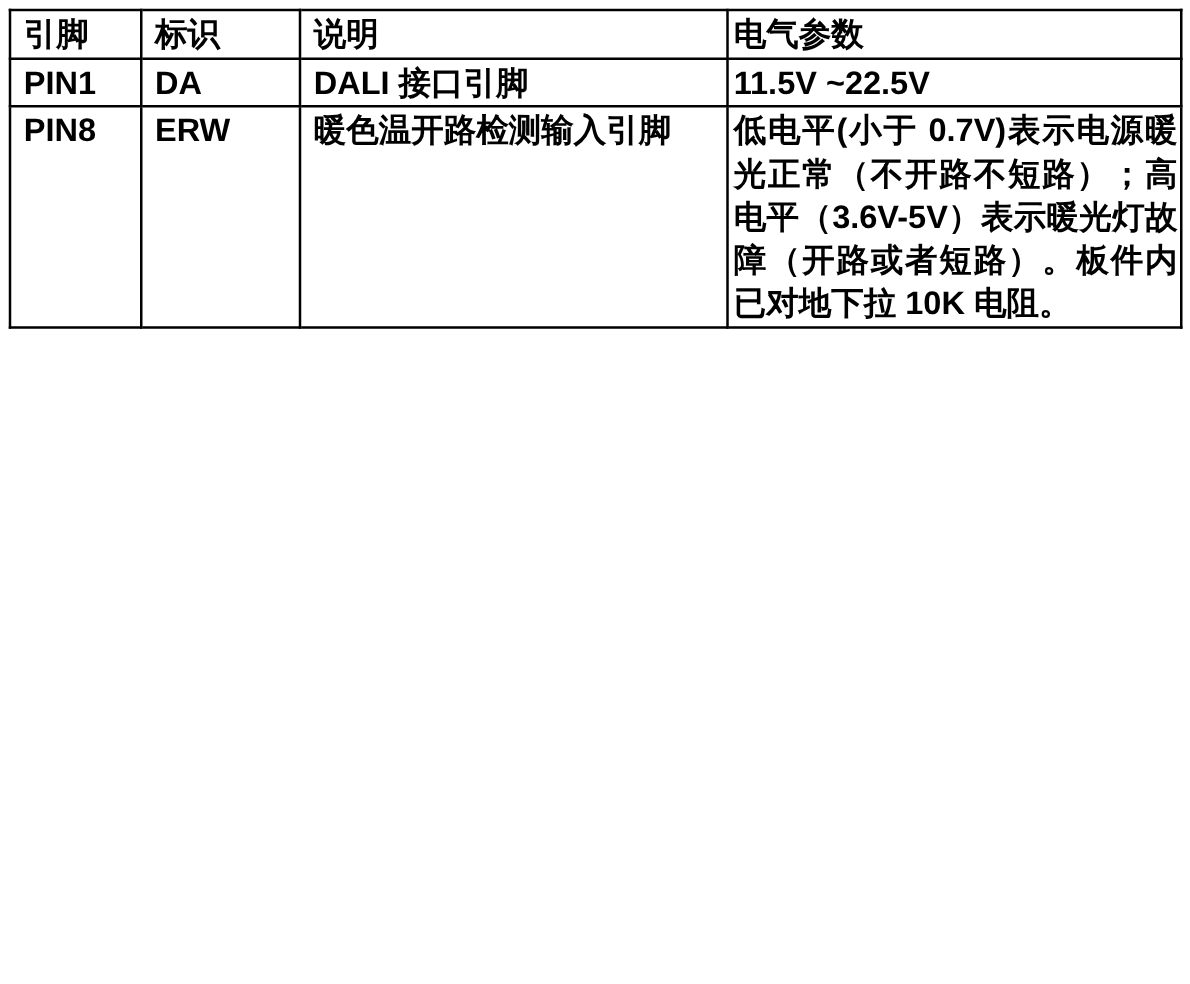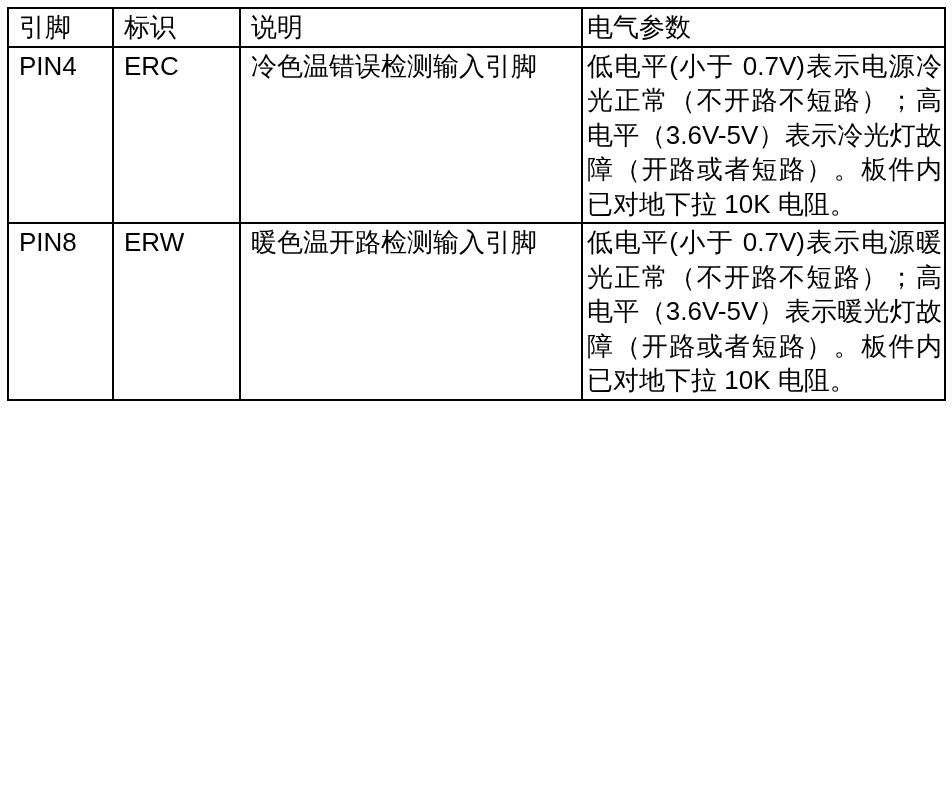--- a/index.html
+++ b/index.html
@@ -27,21 +27,21 @@
   }
   col.c-pin   { width: 105px; }
   col.c-label { width: 127px; }
   col.c-desc  { width: 342px; }
   col.c-param { width: 363px; }
   th, td {
     border: 2px solid #000000;
     vertical-align: top;
     font-size: 26px;
     line-height: 34.5px;
-    font-weight: 400;
+    font-weight: 700;
     text-align: left;
     padding: 1px 4px 1px 10px;
     word-break: break-word;
     overflow: hidden;
   }
   th:nth-child(4), td:nth-child(4) {
     padding: 1px 2px 1px 4px;
     margin-left: 17px;
   }
   td:nth-child(4) {
@@ -63,24 +63,24 @@
     <thead>
       <tr>
         <th>引脚</th>
         <th>标识</th>
         <th>说明</th>
         <th>电气参数</th>
       </tr>
     </thead>
     <tbody>
         <tr>
-    <td>PIN4</td>
-    <td>ERC</td>
-    <td>冷色温错误检测输入引脚</td>
-    <td>低电平(小于 0.7V)表示电源冷光正常（不开路不短路）；高电平（3.6V-5V）表示冷光灯故障（开路或者短路）。板件内已对地下拉 10K 电阻。</td>
+    <td>PIN1</td>
+    <td>DA</td>
+    <td>DALI 接口引脚</td>
+    <td>11.5V ~22.5V</td>
   </tr>
         <tr>
     <td>PIN8</td>
     <td>ERW</td>
     <td>暖色温开路检测输入引脚</td>
     <td>低电平(小于 0.7V)表示电源暖光正常（不开路不短路）；高电平（3.6V-5V）表示暖光灯故障（开路或者短路）。板件内已对地下拉 10K 电阻。</td>
   </tr>
       </tbody>
   </table>
 </div>

